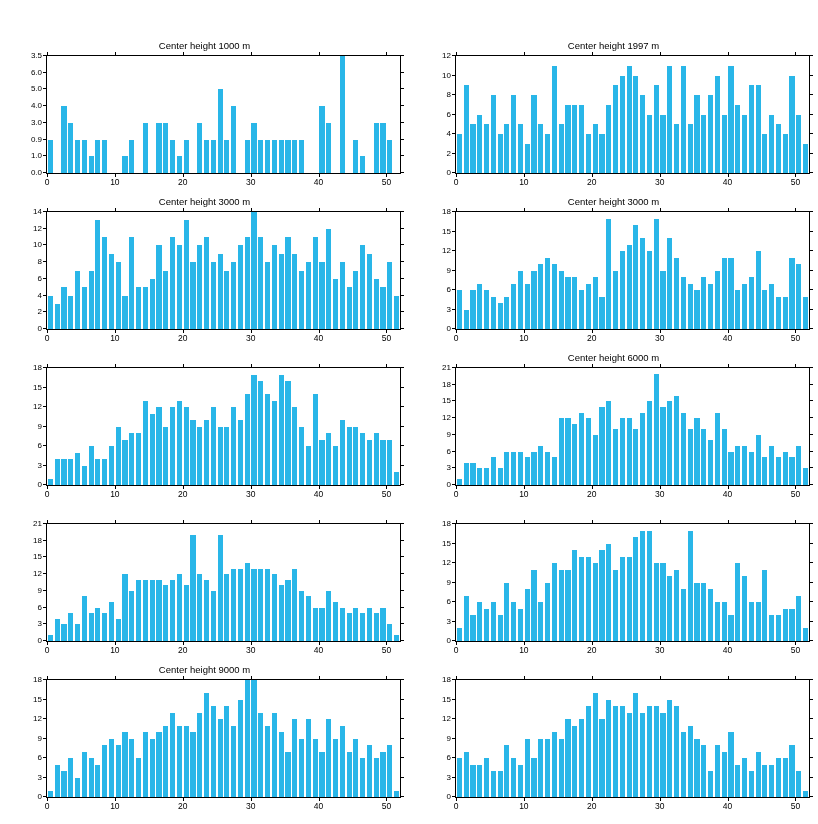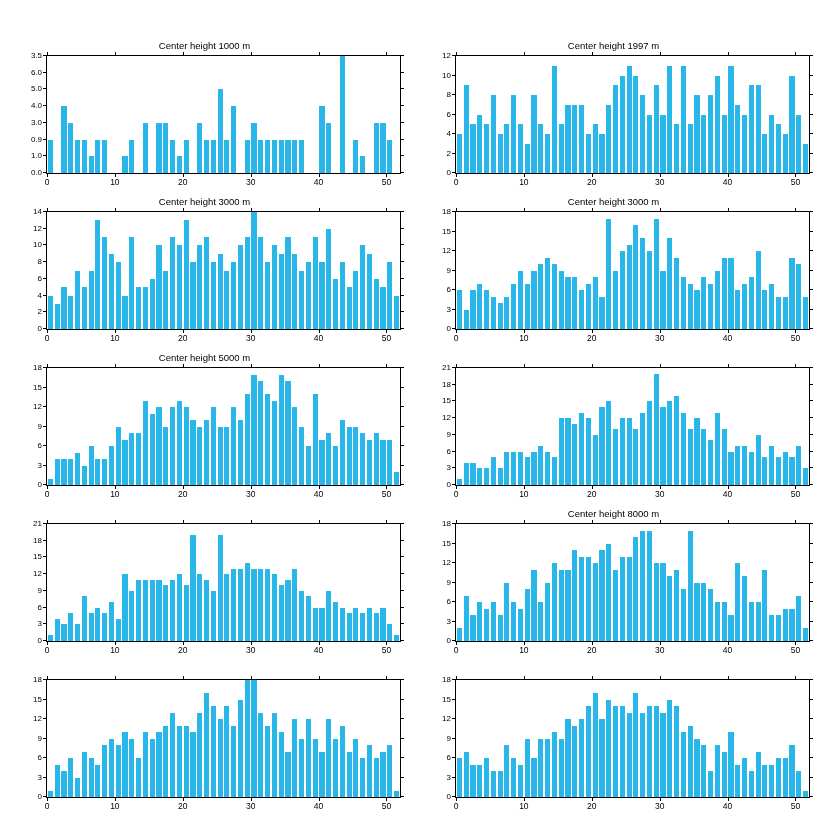--- a/index.html
+++ b/index.html
@@ -505,21 +505,20 @@
           <div class="xtick-label" style="left: 57.6923%;">30</div>
           <div class="xtick-mark" style="left: 76.9231%;"></div>
           <div class="xtick-mark-t" style="left: 76.9231%;"></div>
           <div class="xtick-label" style="left: 76.9231%;">40</div>
           <div class="xtick-mark" style="left: 96.1538%;"></div>
           <div class="xtick-mark-t" style="left: 96.1538%;"></div>
           <div class="xtick-label" style="left: 96.1538%;">50</div>
         </div>
       </div>
       <div class="panel" style="left: 0px; top: 312px; width: 409px; height: 156px;">
-        <div class="panel-title">Center height 5000 m</div>
         <div class="plot-area">
           <div class="bars">
             <div class="bar" style="left: 0.230769%; width: 1.46154%; height: 5.55556%; background: rgb(41, 182, 232);"></div>
             <div class="bar" style="left: 2.15385%; width: 1.46154%; height: 22.2222%; background: rgb(41, 182, 232);"></div>
             <div class="bar" style="left: 4.07692%; width: 1.46154%; height: 22.2222%; background: rgb(41, 182, 232);"></div>
             <div class="bar" style="left: 6%; width: 1.46154%; height: 22.2222%; background: rgb(41, 182, 232);"></div>
             <div class="bar" style="left: 7.92308%; width: 1.46154%; height: 27.7778%; background: rgb(41, 182, 232);"></div>
             <div class="bar" style="left: 9.84615%; width: 1.46154%; height: 16.6667%; background: rgb(41, 182, 232);"></div>
             <div class="bar" style="left: 11.7692%; width: 1.46154%; height: 33.3333%; background: rgb(41, 182, 232);"></div>
             <div class="bar" style="left: 13.6923%; width: 1.46154%; height: 22.2222%; background: rgb(41, 182, 232);"></div>
@@ -603,20 +602,21 @@
           <div class="xtick-label" style="left: 57.6923%;">30</div>
           <div class="xtick-mark" style="left: 76.9231%;"></div>
           <div class="xtick-mark-t" style="left: 76.9231%;"></div>
           <div class="xtick-label" style="left: 76.9231%;">40</div>
           <div class="xtick-mark" style="left: 96.1538%;"></div>
           <div class="xtick-mark-t" style="left: 96.1538%;"></div>
           <div class="xtick-label" style="left: 96.1538%;">50</div>
         </div>
       </div>
       <div class="panel" style="left: 409px; top: 312px; width: 409px; height: 156px;">
+        <div class="panel-title">Center height 6000 m</div>
         <div class="plot-area">
           <div class="bars">
             <div class="bar" style="left: 0.230769%; width: 1.46154%; height: 4.7619%; background: rgb(41, 182, 232);"></div>
             <div class="bar" style="left: 2.15385%; width: 1.46154%; height: 19.0476%; background: rgb(41, 182, 232);"></div>
             <div class="bar" style="left: 4.07692%; width: 1.46154%; height: 19.0476%; background: rgb(41, 182, 232);"></div>
             <div class="bar" style="left: 6%; width: 1.46154%; height: 14.2857%; background: rgb(41, 182, 232);"></div>
             <div class="bar" style="left: 7.92308%; width: 1.46154%; height: 14.2857%; background: rgb(41, 182, 232);"></div>
             <div class="bar" style="left: 9.84615%; width: 1.46154%; height: 23.8095%; background: rgb(41, 182, 232);"></div>
             <div class="bar" style="left: 11.7692%; width: 1.46154%; height: 14.2857%; background: rgb(41, 182, 232);"></div>
             <div class="bar" style="left: 13.6923%; width: 1.46154%; height: 28.5714%; background: rgb(41, 182, 232);"></div>
@@ -803,21 +803,20 @@
           <div class="xtick-label" style="left: 57.6923%;">30</div>
           <div class="xtick-mark" style="left: 76.9231%;"></div>
           <div class="xtick-mark-t" style="left: 76.9231%;"></div>
           <div class="xtick-label" style="left: 76.9231%;">40</div>
           <div class="xtick-mark" style="left: 96.1538%;"></div>
           <div class="xtick-mark-t" style="left: 96.1538%;"></div>
           <div class="xtick-label" style="left: 96.1538%;">50</div>
         </div>
       </div>
       <div class="panel" style="left: 409px; top: 468px; width: 409px; height: 156px;">
-        <div class="panel-title">Center height 8000 m</div>
         <div class="plot-area">
           <div class="bars">
             <div class="bar" style="left: 0.230769%; width: 1.46154%; height: 11.1111%; background: rgb(41, 182, 232);"></div>
             <div class="bar" style="left: 2.15385%; width: 1.46154%; height: 38.8889%; background: rgb(41, 182, 232);"></div>
             <div class="bar" style="left: 4.07692%; width: 1.46154%; height: 22.2222%; background: rgb(41, 182, 232);"></div>
             <div class="bar" style="left: 6%; width: 1.46154%; height: 33.3333%; background: rgb(41, 182, 232);"></div>
             <div class="bar" style="left: 7.92308%; width: 1.46154%; height: 27.7778%; background: rgb(41, 182, 232);"></div>
             <div class="bar" style="left: 9.84615%; width: 1.46154%; height: 33.3333%; background: rgb(41, 182, 232);"></div>
             <div class="bar" style="left: 11.7692%; width: 1.46154%; height: 22.2222%; background: rgb(41, 182, 232);"></div>
             <div class="bar" style="left: 13.6923%; width: 1.46154%; height: 50%; background: rgb(41, 182, 232);"></div>
@@ -901,20 +900,21 @@
           <div class="xtick-label" style="left: 57.6923%;">30</div>
           <div class="xtick-mark" style="left: 76.9231%;"></div>
           <div class="xtick-mark-t" style="left: 76.9231%;"></div>
           <div class="xtick-label" style="left: 76.9231%;">40</div>
           <div class="xtick-mark" style="left: 96.1538%;"></div>
           <div class="xtick-mark-t" style="left: 96.1538%;"></div>
           <div class="xtick-label" style="left: 96.1538%;">50</div>
         </div>
       </div>
       <div class="panel" style="left: 0px; top: 624px; width: 409px; height: 156px;">
+        <div class="panel-title">Center height 9000 m</div>
         <div class="plot-area">
           <div class="bars">
             <div class="bar" style="left: 0.230769%; width: 1.46154%; height: 5.55556%; background: rgb(41, 182, 232);"></div>
             <div class="bar" style="left: 2.15385%; width: 1.46154%; height: 27.7778%; background: rgb(41, 182, 232);"></div>
             <div class="bar" style="left: 4.07692%; width: 1.46154%; height: 22.2222%; background: rgb(41, 182, 232);"></div>
             <div class="bar" style="left: 6%; width: 1.46154%; height: 33.3333%; background: rgb(41, 182, 232);"></div>
             <div class="bar" style="left: 7.92308%; width: 1.46154%; height: 16.6667%; background: rgb(41, 182, 232);"></div>
             <div class="bar" style="left: 9.84615%; width: 1.46154%; height: 38.8889%; background: rgb(41, 182, 232);"></div>
             <div class="bar" style="left: 11.7692%; width: 1.46154%; height: 33.3333%; background: rgb(41, 182, 232);"></div>
             <div class="bar" style="left: 13.6923%; width: 1.46154%; height: 27.7778%; background: rgb(41, 182, 232);"></div>

